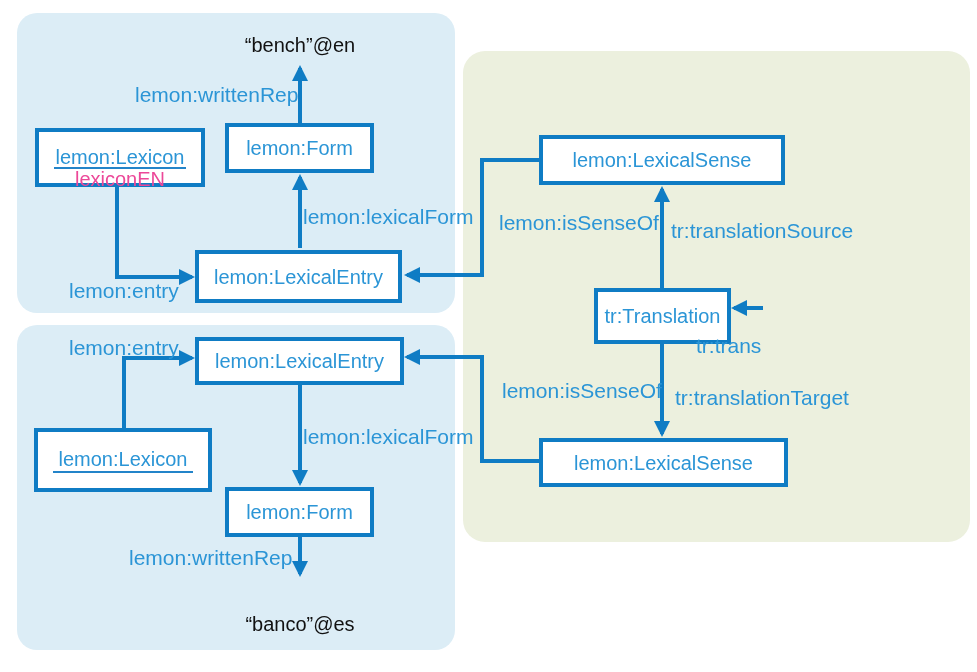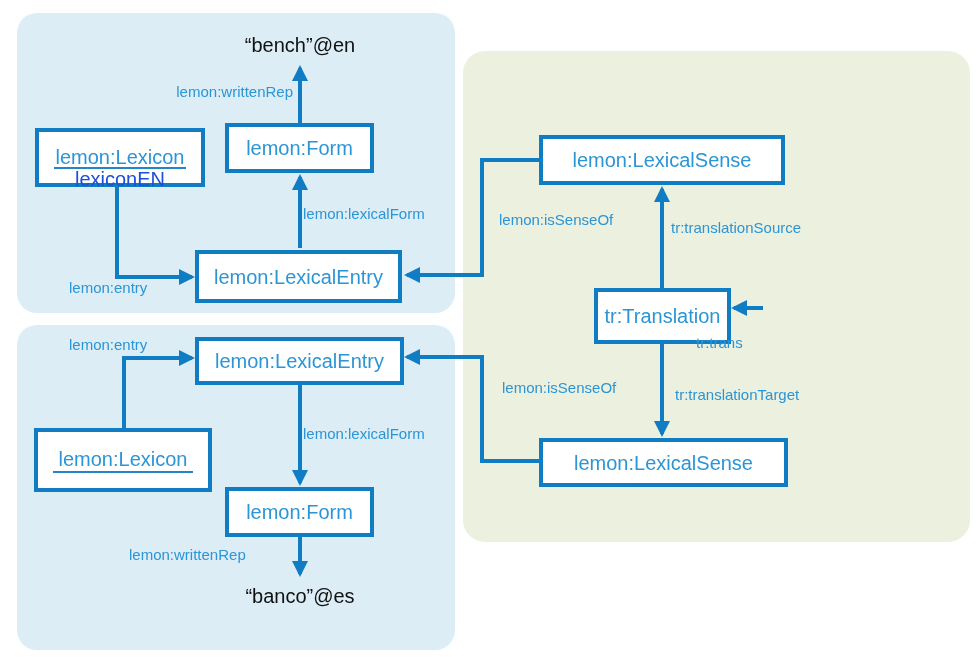--- a/index.html
+++ b/index.html
@@ -21,25 +21,25 @@
     position:absolute;z-index:3;
     background:#ffffff;
     border:4px solid #0F7CC4;
     box-sizing:border-box;
     display:flex;align-items:center;justify-content:center;
     color:#2B95D6;font-size:20px;line-height:1;
   }
   .node.two-row{flex-direction:column;align-items:stretch;justify-content:stretch;padding:15px;}
   .node .row{flex:1;display:flex;align-items:center;justify-content:center;}
   .node .class-row{border-bottom:2px solid #2384C9;color:#2B95D6;}
-  .node .inst-row{color:#1d4ed8;}
+  .node .inst-row{color:#ec4899;}
 
   .edge-label{
     position:absolute;z-index:3;
-    color:#2B95D6;font-size:15px;line-height:1;white-space:nowrap;
+    color:#2B95D6;font-size:21px;line-height:1;white-space:nowrap;
   }
   .literal{
     position:absolute;z-index:3;
     color:#111111;font-size:20px;line-height:1;white-space:nowrap;text-align:center;
   }
 </style>
 </head>
 <body>
 
 <div id="stage">
@@ -101,21 +101,21 @@
   </div>
 
   <div class="edge-label" style="left:296px;top:426px;">lemon:lexicalForm</div>
 
   <div class="node" style="left:218px;top:487px;width:149px;height:50px;">
     <span>lemon:Form</span>
   </div>
 
   <div class="edge-label" style="left:122px;top:547px;">lemon:writtenRep</div>
 
-  <div class="literal" style="left:210px;top:586px;width:166px;">“banco”@es</div>
+  <div class="literal" style="left:210px;top:614px;width:166px;">“banco”@es</div>
 
   <div class="node" style="left:532px;top:135px;width:246px;height:50px;">
     <span>lemon:LexicalSense</span>
   </div>
 
   <div class="edge-label" style="left:492px;top:212px;">lemon:isSenseOf</div>
   <div class="edge-label" style="left:664px;top:220px;">tr:translationSource</div>
 
   <div class="node" style="left:587px;top:288px;width:137px;height:56px;">
     <span>tr:Translation</span>

